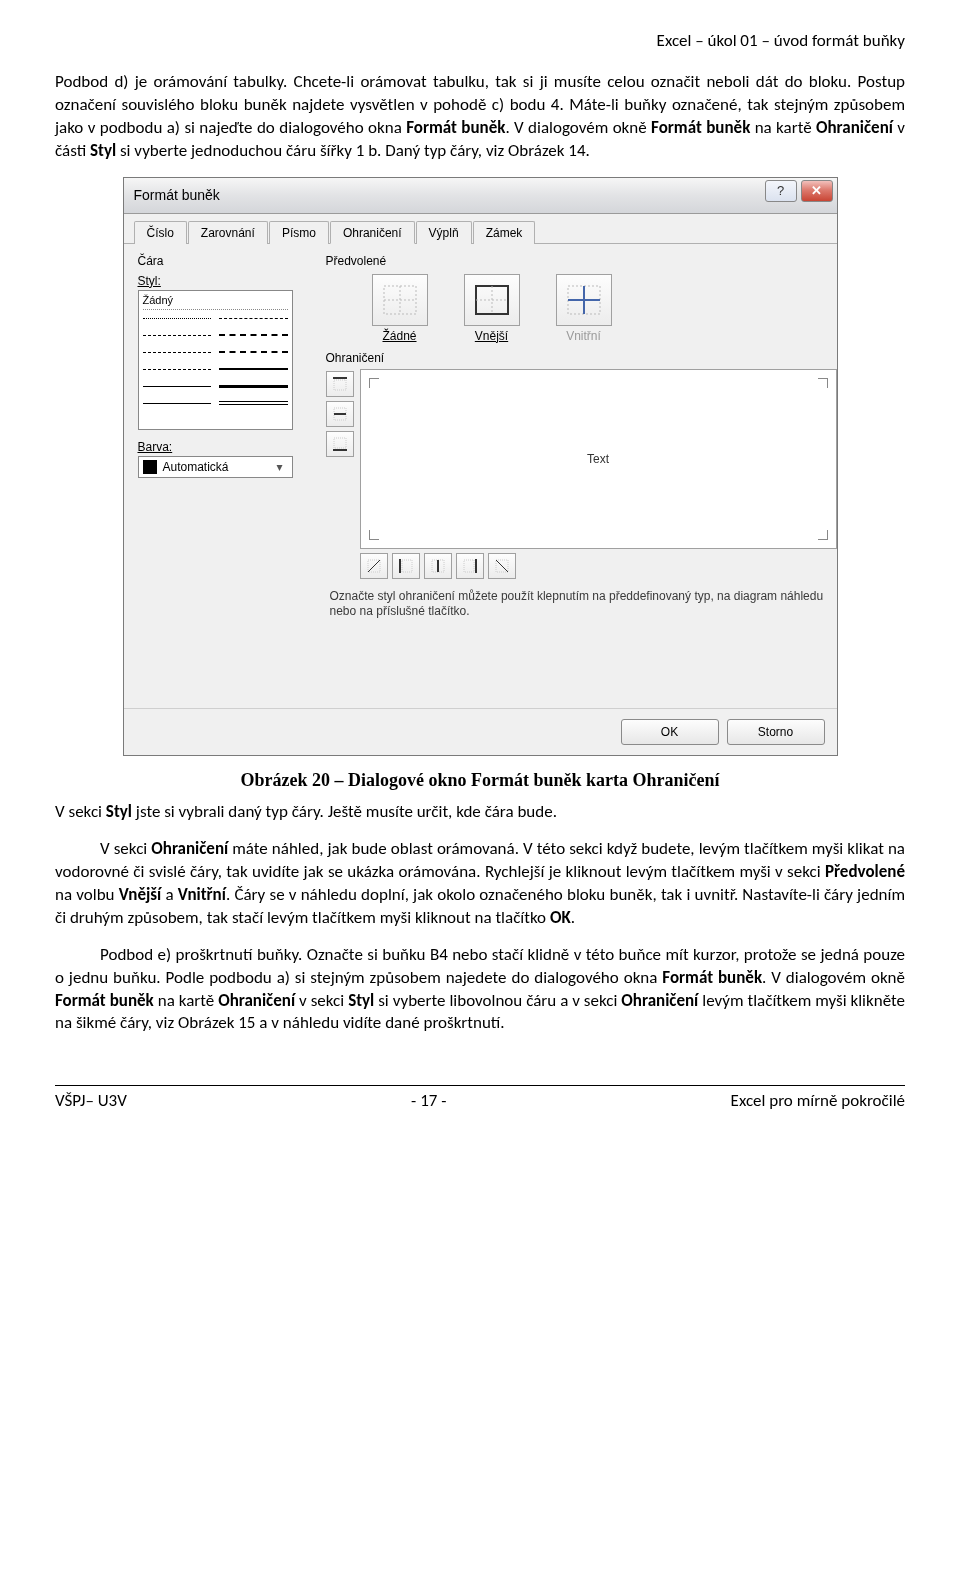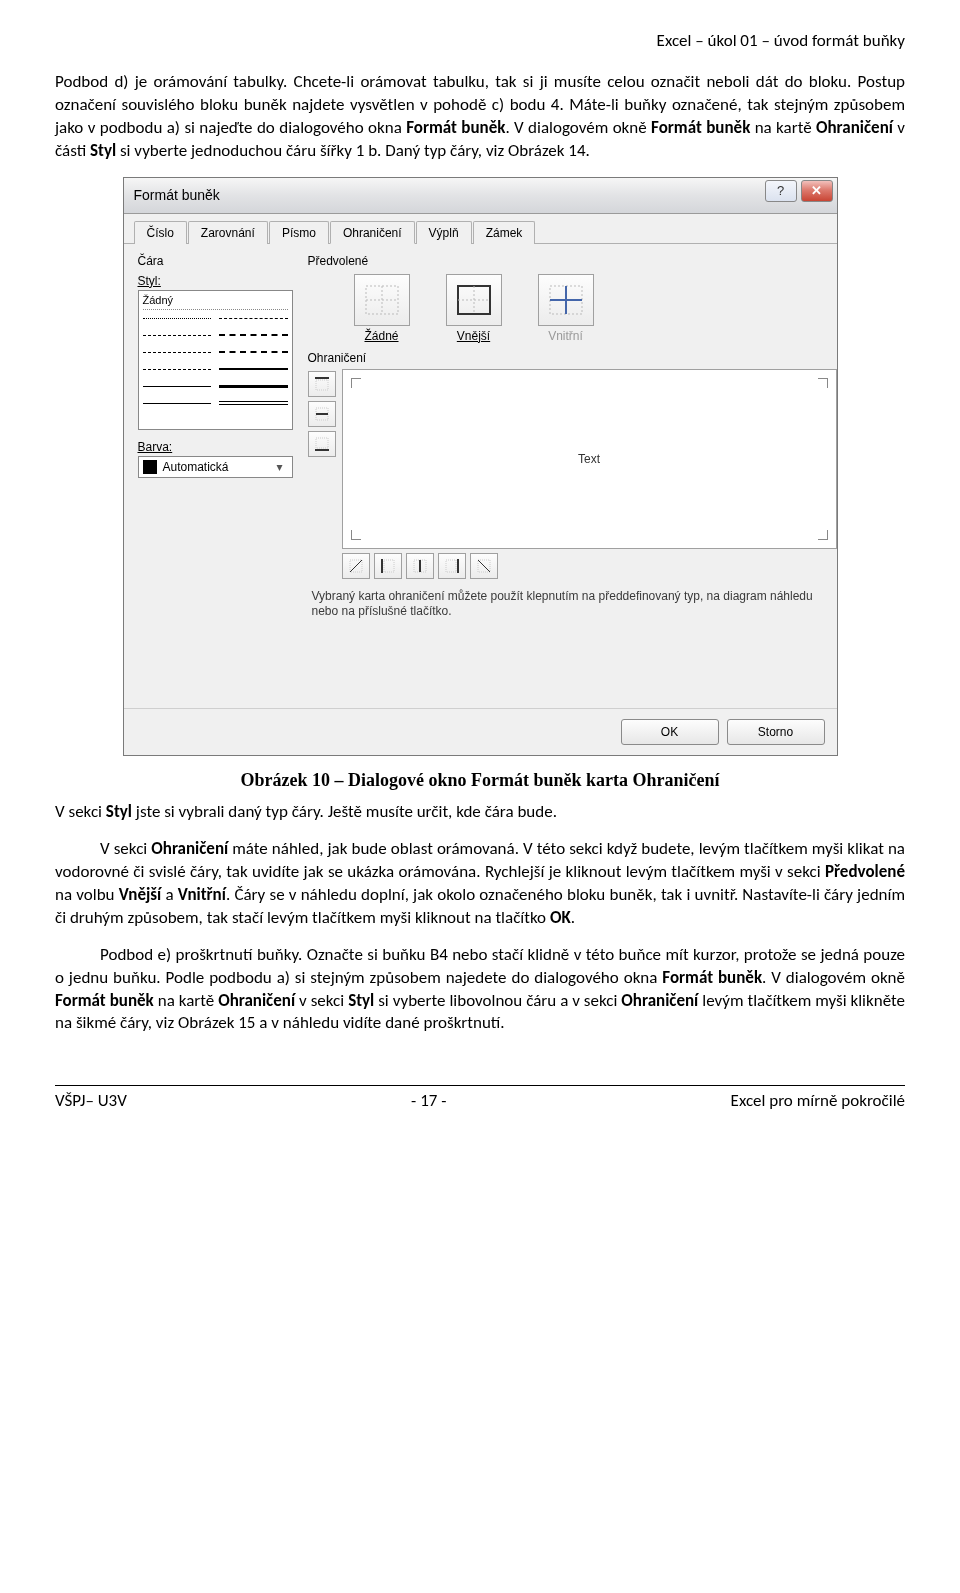--- a/index.html
+++ b/index.html
@@ -104,20 +104,21 @@
     font-size: 12px;
   }
   .tab.active {
     background: #f0f0f0;
     border-bottom: 1px solid #f0f0f0;
     z-index: 2;
   }
   .tab-panel {
     padding: 10px 0 6px 14px;
     display: flex;
+    gap: 18px;
   }
   .col-left { width: 170px; }
   .col-right { flex: 1; }
   .section-label { font-size: 12px; margin-bottom: 2px; }
   .underline { text-decoration: underline; }
 
   .style-list {
     border: 1px solid #888;
     background: #fff;
     width: 155px;
@@ -434,32 +435,32 @@
                 </svg>
               </div>
             <div class="bbtn">
                 <svg width="18" height="18">
                   <rect x="3" y="3" width="12" height="12" fill="none" stroke="#ccc" stroke-dasharray="1 1"></rect>
                   <line x1="3" y1="3" x2="15" y2="15" stroke="#333"></line>
                 </svg>
               </div>
           </div>
 
-          <div class="hint">Vybraný karta ohraničení můžete použít klepnutím na předdefinovaný typ, na diagram náhledu nebo na příslušné tlačítko.</div>
+          <div class="hint">Označte styl ohraničení můžete použít klepnutím na předdefinovaný typ, na diagram náhledu nebo na příslušné tlačítko.</div>
         </div>
       </div>
 
       <div class="dlg-footer">
         <div class="dlg-btn">OK</div>
         <div class="dlg-btn">Storno</div>
       </div>
     </div>
   </div>
 
-  <div class="figure-caption">Obrázek 10 – Dialogové okno Formát buněk karta Ohraničení</div>
+  <div class="figure-caption">Obrázek 20 – Dialogové okno Formát buněk karta Ohraničení</div>
 
   <p class="body indent">
     <span>V sekci </span><b>Styl</b><span> jste si vybrali daný typ čáry. Ještě musíte určit, kde čára bude.</span>
   </p>
 
   <p class="body" style="text-indent:45px;">
     <span>V sekci </span><b>Ohraničení</b><span> máte náhled, jak bude oblast orámovaná. V této sekci když budete, levým tlačítkem myši klikat na vodorovné či svislé čáry, tak uvidíte jak se ukázka orámována. Rychlejší je kliknout levým tlačítkem myši v sekci </span><b>Předvolené</b><span> na volbu </span><b>Vnější</b><span> a </span><b>Vnitřní</b><span>. Čáry se v náhledu doplní, jak okolo označeného bloku buněk, tak i uvnitř. Nastavíte-li čáry jedním či druhým způsobem, tak stačí levým tlačítkem myši kliknout na tlačítko </span><b>OK</b><span>.</span>
   </p>
 
 

